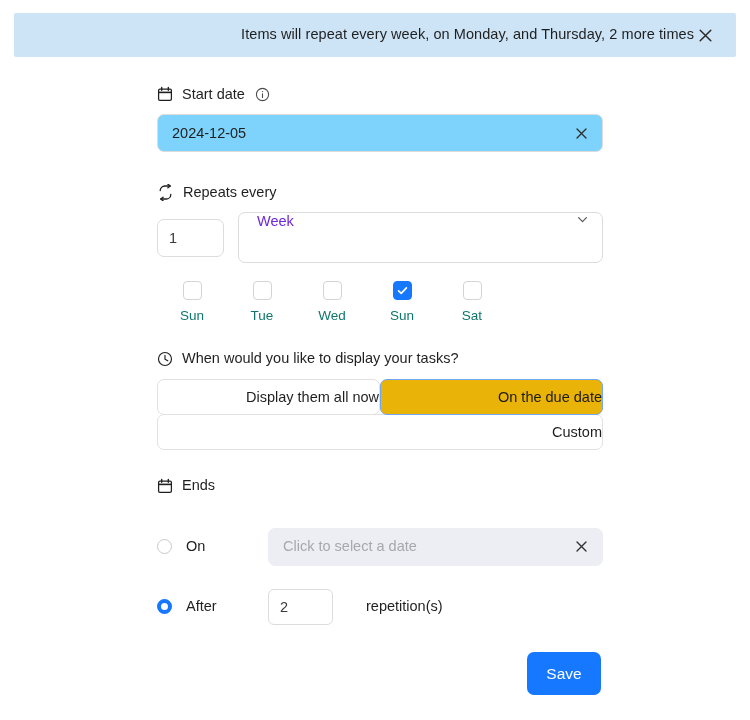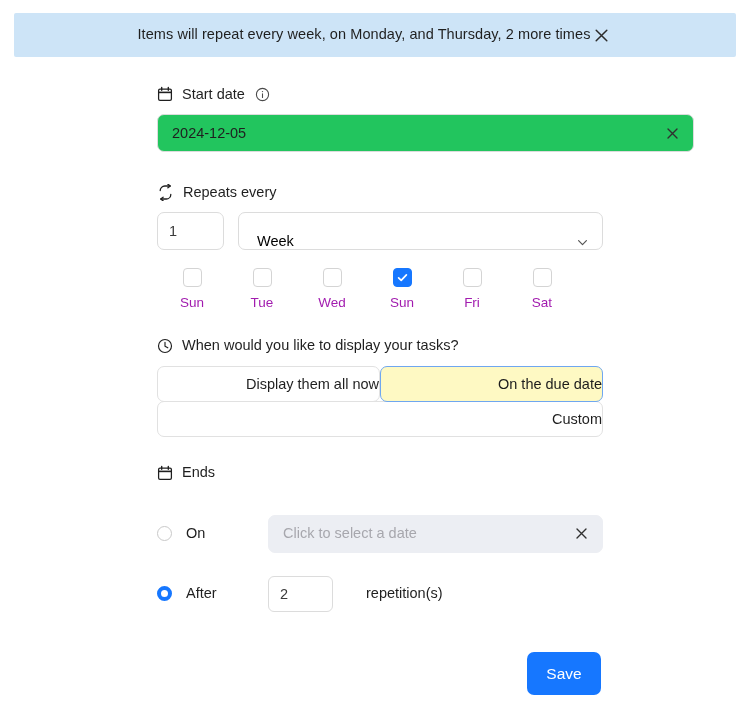--- a/index.html
+++ b/index.html
@@ -24,21 +24,21 @@
   
   .banner {
     position: absolute;
     left: 14px;
     top: 13px;
     width: 722px;
     height: 44px;
     background: #cde4f7;
     display: flex;
     align-items: center;
-    justify-content: center;
+    justify-content: flex-end;
     padding: 0 20px 0 20px;
     border-radius: 2px;
   }
   .banner-text {
     font-size: 14.5px;
     color: #1f1f1f;
     line-height: 1.2;
     letter-spacing: 0.005em;
   }
   .banner-close {
@@ -69,25 +69,25 @@
     margin-bottom: 10px;
     height: 20px;
   }
   .field-label .lbl-text { line-height: 1; }
   .ico { display: inline-flex; align-items: center; justify-content: center; color: #1f1f1f; flex: none; }
   .ico svg { display: block; }
   .ico-info { color: #4a4a4a; margin-left: 1px; }
 
   
   .text-input {
-    width: 537px;
+    width: 446px;
     height: 38px;
     border: 1px solid #dcdcdc;
     border-radius: 7px;
-    background: #22c55e;
+    background: #7dd3fc;
     display: flex;
     align-items: center;
     padding: 0 13px 0 14px;
     font-size: 14.5px;
     color: #1f1f1f;
     position: relative;
   }
   .text-input .val { flex: 1; line-height: 1; }
   .text-input.disabled {
     background: #eceef3;
@@ -119,29 +119,29 @@
     border-radius: 7px;
     background: #fff;
     display: flex;
     align-items: center;
     padding: 0 11px;
     font-size: 14.5px;
     color: #3a3a3a;
   }
   .select-input {
     width: 365px;
-    height: 38px;
+    height: 51px;
     border: 1px solid #dcdcdc;
     border-radius: 7px;
     background: #fff;
     display: flex;
-    align-items: flex-end;
+    align-items: flex-start;
     padding: 0 13px 0 18px;
     font-size: 14.5px;
-    color: #000000;
+    color: #6d28d9;
     cursor: pointer;
   }
   .select-input .val { flex: 1; }
   .chev { color: #555; display: flex; align-items: center; }
   .chev svg { display: block; }
 
   
   .weekdays {
     display: flex;
     margin-top: 18px;
@@ -163,41 +163,41 @@
     background: #fff;
     display: flex;
     align-items: center;
     justify-content: center;
   }
   .cb.checked {
     background: #1677ff;
     border-color: #1677ff;
   }
   .cb svg { display: block; }
-  .day-name { font-size: 13.5px; color: #a21caf; line-height: 1; }
+  .day-name { font-size: 13.5px; color: #0f766e; line-height: 1; }
 
   
   .seg-wrap { width: 446px; }
   .seg-row { display: flex; }
   .seg {
     height: 36px;
     display: flex;
     align-items: center;
     justify-content: flex-end;
     font-size: 14.5px;
     color: #1f1f1f;
     background: #fff;
     border: 1px solid #e1e1e1;
     cursor: pointer;
     border-radius: 7px;
   }
   .seg-half { width: 223px; }
   .seg-full { width: 446px; margin-top: -1px; }
   .seg.active {
-    background: #fef9c3;
+    background: #eab308;
     border-color: #6fa7f0;
     color: #1c1c1c;
   }
 
   
   .ends-row {
     display: flex;
     align-items: center;
     height: 38px;
   }
@@ -352,24 +352,20 @@
       <div class="day">
         <span class="cb checked">
           <svg width="13" height="13" viewBox="0 0 13 13" fill="none" stroke="#ffffff" stroke-width="1.7" stroke-linecap="round" stroke-linejoin="round">
             <path d="M2.6 6.8 L5.2 9.3 L10.4 3.8"></path>
           </svg>
         </span>
         <span class="day-name">Sun</span>
       </div>
       <div class="day">
         <span class="cb"></span>
-        <span class="day-name">Fri</span>
-      </div>
-      <div class="day">
-        <span class="cb"></span>
         <span class="day-name">Sat</span>
       </div>
     </div>
 
     <div class="gap-26"></div>
 
     <div class="field-label">
       <span class="ico">
         <svg width="16" height="16" viewBox="0 0 16 16" fill="none" stroke="currentColor" stroke-width="1.15">
           <circle cx="8" cy="8" r="6.5"></circle>

